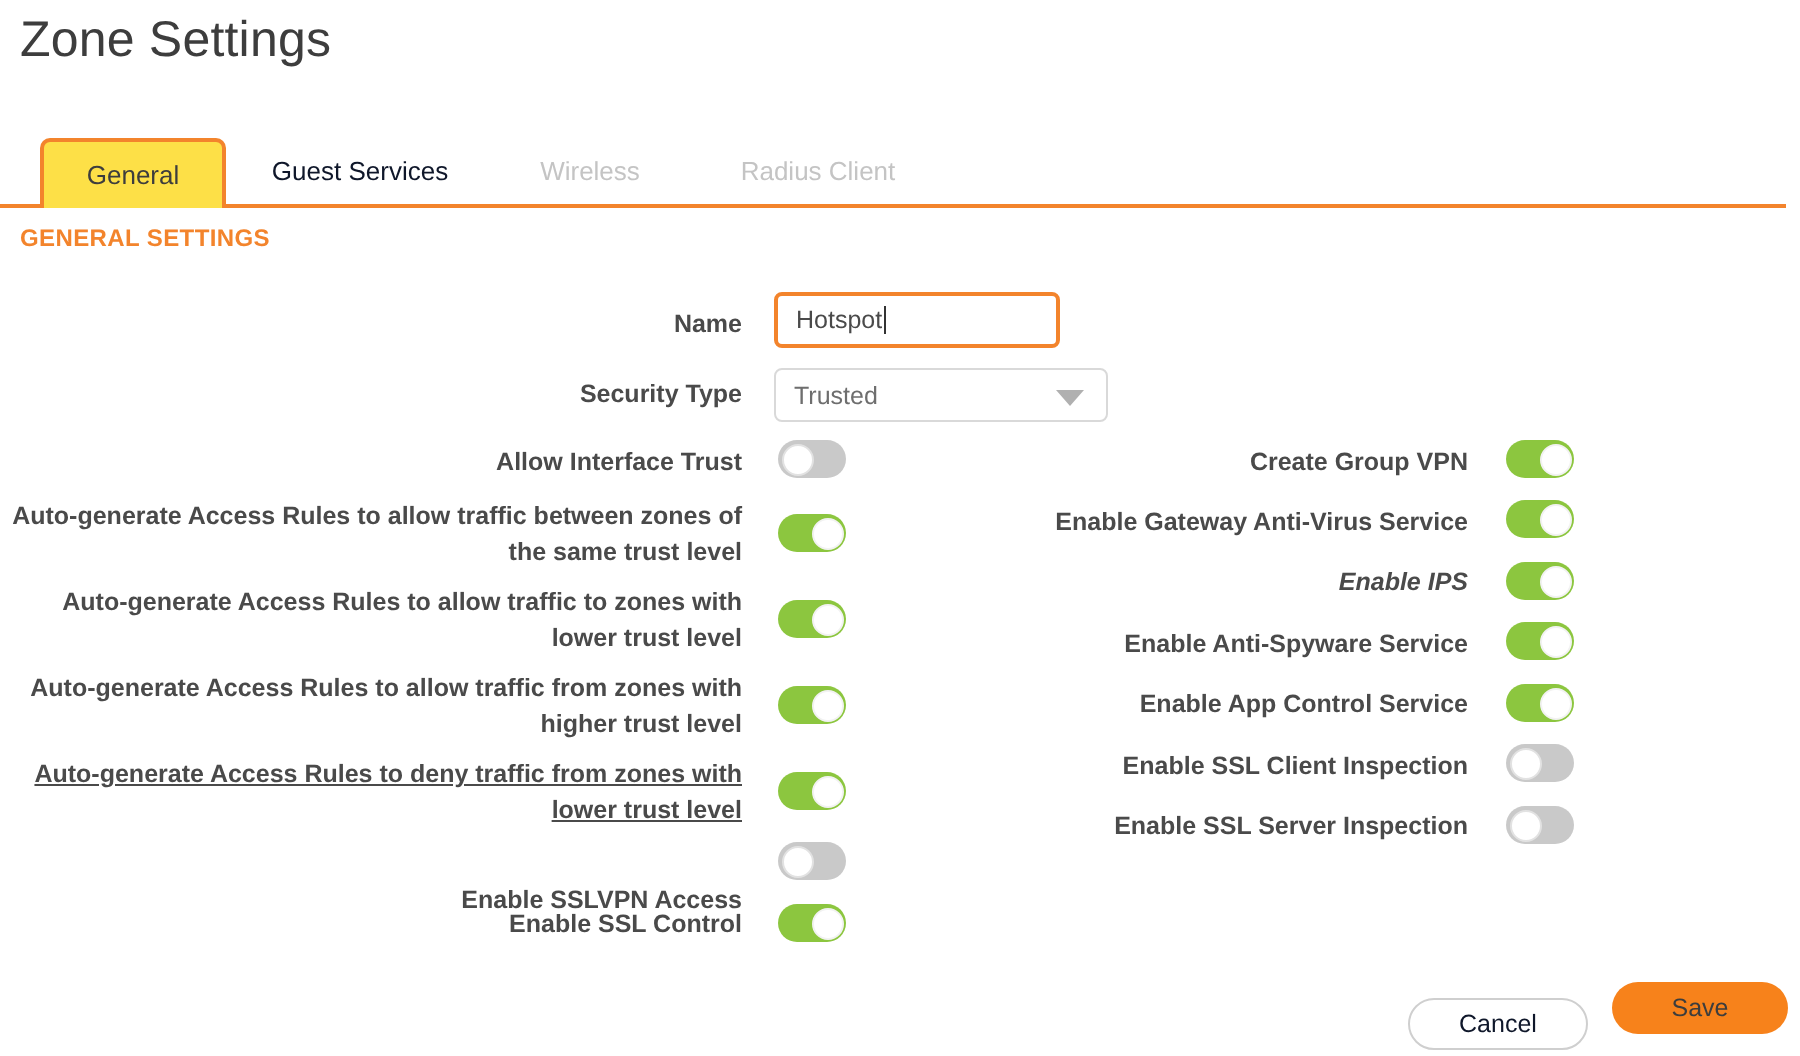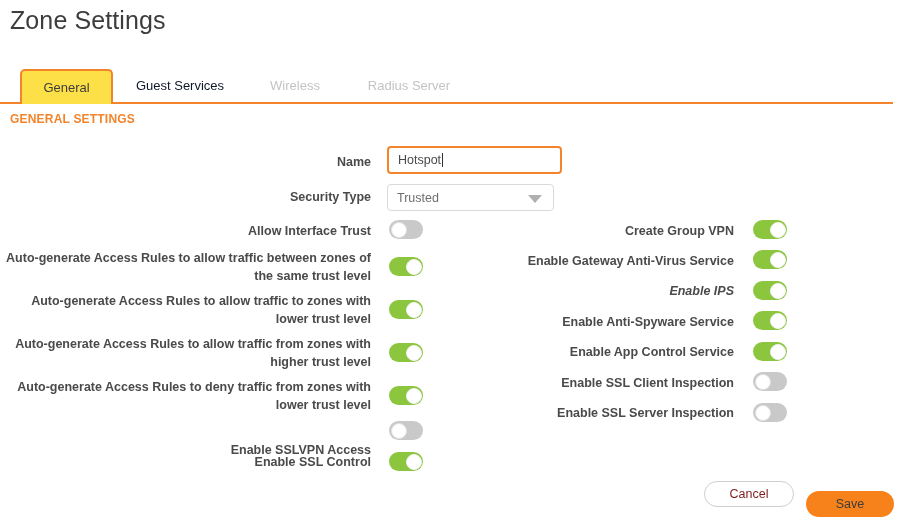--- a/index.html
+++ b/index.html
@@ -57,21 +57,21 @@
   
   .field-label {
     position: absolute; text-align: right;
     font-size: 12.5px; color: #4a4a4a; font-weight: bold;
   }
   #lbl-name { left: 180px; top: 155px; width: 191px; }
   #lbl-sec  { left: 180px; top: 190px; width: 191px; }
 
   .text-input {
     position: absolute; left: 387px; top: 146px;
-    width: 175px; height: 28px;
+    width: 143px; height: 28px;
     border: 2px solid #f3842c; border-radius: 4px;
     background: #fff; padding: 0 9px;
     font-family: "Liberation Sans", sans-serif;
     font-size: 12.5px; color: #4a4a4a;
     display: flex; align-items: center;
   }
   .caret {
     display: inline-block; width: 1px; height: 14px;
     background: #333; margin-left: 1px;
   }
@@ -118,41 +118,41 @@
   .col-right .toggle { left: 753px; }
 
   
   .btn {
     position: absolute; height: 26px;
     display: flex; align-items: center; justify-content: center;
     font-size: 12.5px; border-radius: 14px; cursor: pointer;
     white-space: nowrap;
   }
   #btn-cancel {
-    left: 704px; top: 481px; width: 90px;
-    border: 1px solid #cfcfcf; background: #fff; color: #7f1d1d;
+    left: 704px; top: 499px; width: 90px;
+    border: 1px solid #cfcfcf; background: #fff; color: #0f172a;
   }
   #btn-save {
     left: 806px; top: 491px; width: 88px;
     background: #f7821b; color: #3d3d3d; border: none; text-align: right;
   }
 </style>
 </head>
 <body>
 
 <div class="page">
 
   <div class="page-title">Zone Settings</div>
 
   <div class="tabbar">
     <div class="rule"></div>
     <div class="tab active" id="tab-0">General</div>
     <div class="tab enabled" id="tab-1">Guest Services</div>
     <div class="tab disabled" id="tab-2">Wireless</div>
-    <div class="tab disabled" id="tab-3">Radius Server</div>
+    <div class="tab disabled" id="tab-3">Radius Client</div>
   </div>
 
   <div class="section-heading">GENERAL SETTINGS</div>
 
   <div class="field-label" id="lbl-name">Name</div>
   <div class="text-input">
     <span>Hotspot</span>
       <span class="caret"></span>
   </div>
 
@@ -172,21 +172,21 @@
         <div class="knob"></div>
       </div>
       <div class="trow-label" style="top: 292px;">Auto-generate Access Rules to allow traffic to zones with lower trust level</div>
       <div class="toggle on" style="top: 300px;">
         <div class="knob"></div>
       </div>
       <div class="trow-label" style="top: 335px;">Auto-generate Access Rules to allow traffic from zones with higher trust level</div>
       <div class="toggle on" style="top: 343px;">
         <div class="knob"></div>
       </div>
-      <div class="trow-label" style="top: 378px;">Auto-generate Access Rules to deny traffic from zones with lower trust level</div>
+      <div class="trow-label" style="top: 378px; text-decoration: underline;">Auto-generate Access Rules to deny traffic from zones with lower trust level</div>
       <div class="toggle on" style="top: 386px;">
         <div class="knob"></div>
       </div>
       <div class="trow-label" style="top: 423px; margin-top: 18px;">Enable SSLVPN Access</div>
       <div class="toggle" style="top: 421px;">
         <div class="knob"></div>
       </div>
       <div class="trow-label" style="top: 453px;">Enable SSL Control</div>
       <div class="toggle on" style="top: 452px;">
         <div class="knob"></div>

